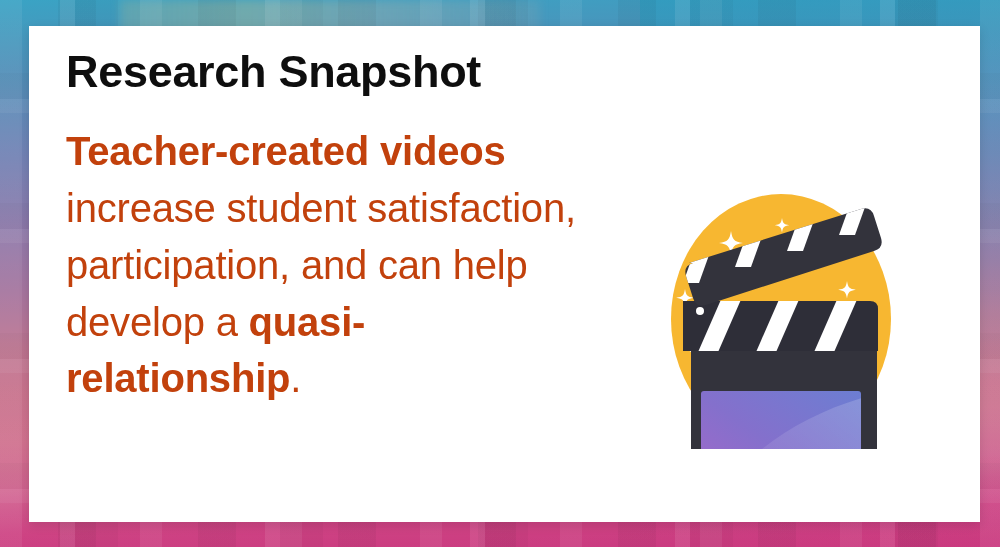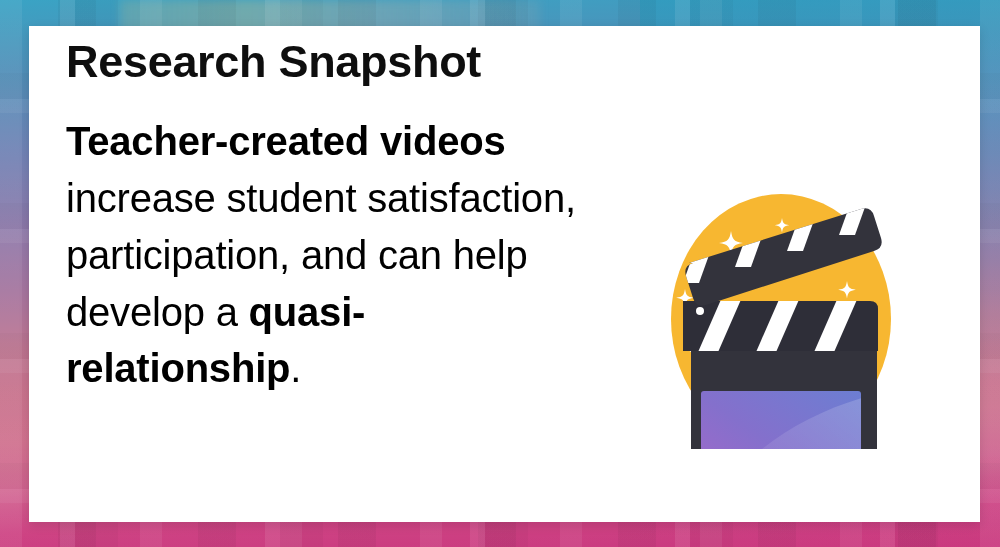--- a/index.html
+++ b/index.html
@@ -116,35 +116,35 @@
     width: 951px;
     height: 496px;
     background: #ffffff;
     box-shadow: 0 3px 10px rgba(0,0,0,0.12);
   }
 
   
   #text-col {
     position: absolute;
     left: 37px;
-    top: 12px;
+    top: 22px;
     width: 520px;
   }
   #title {
     font-size: 45px;
     font-weight: 700;
     color: #0e0e0e;
     letter-spacing: -0.3px;
     line-height: 1.05;
     margin: 0 0 28px 0;
   }
   #body-text {
     font-size: 40px;
     line-height: 1.42;
-    color: #000000;
+    color: #c2410c;
     font-weight: 400;
     margin: 0;
     letter-spacing: -0.2px;
   }
   #body-text b { font-weight: 700; }
 
   
   #icon-wrap {
     position: absolute;
     left: 636px;

